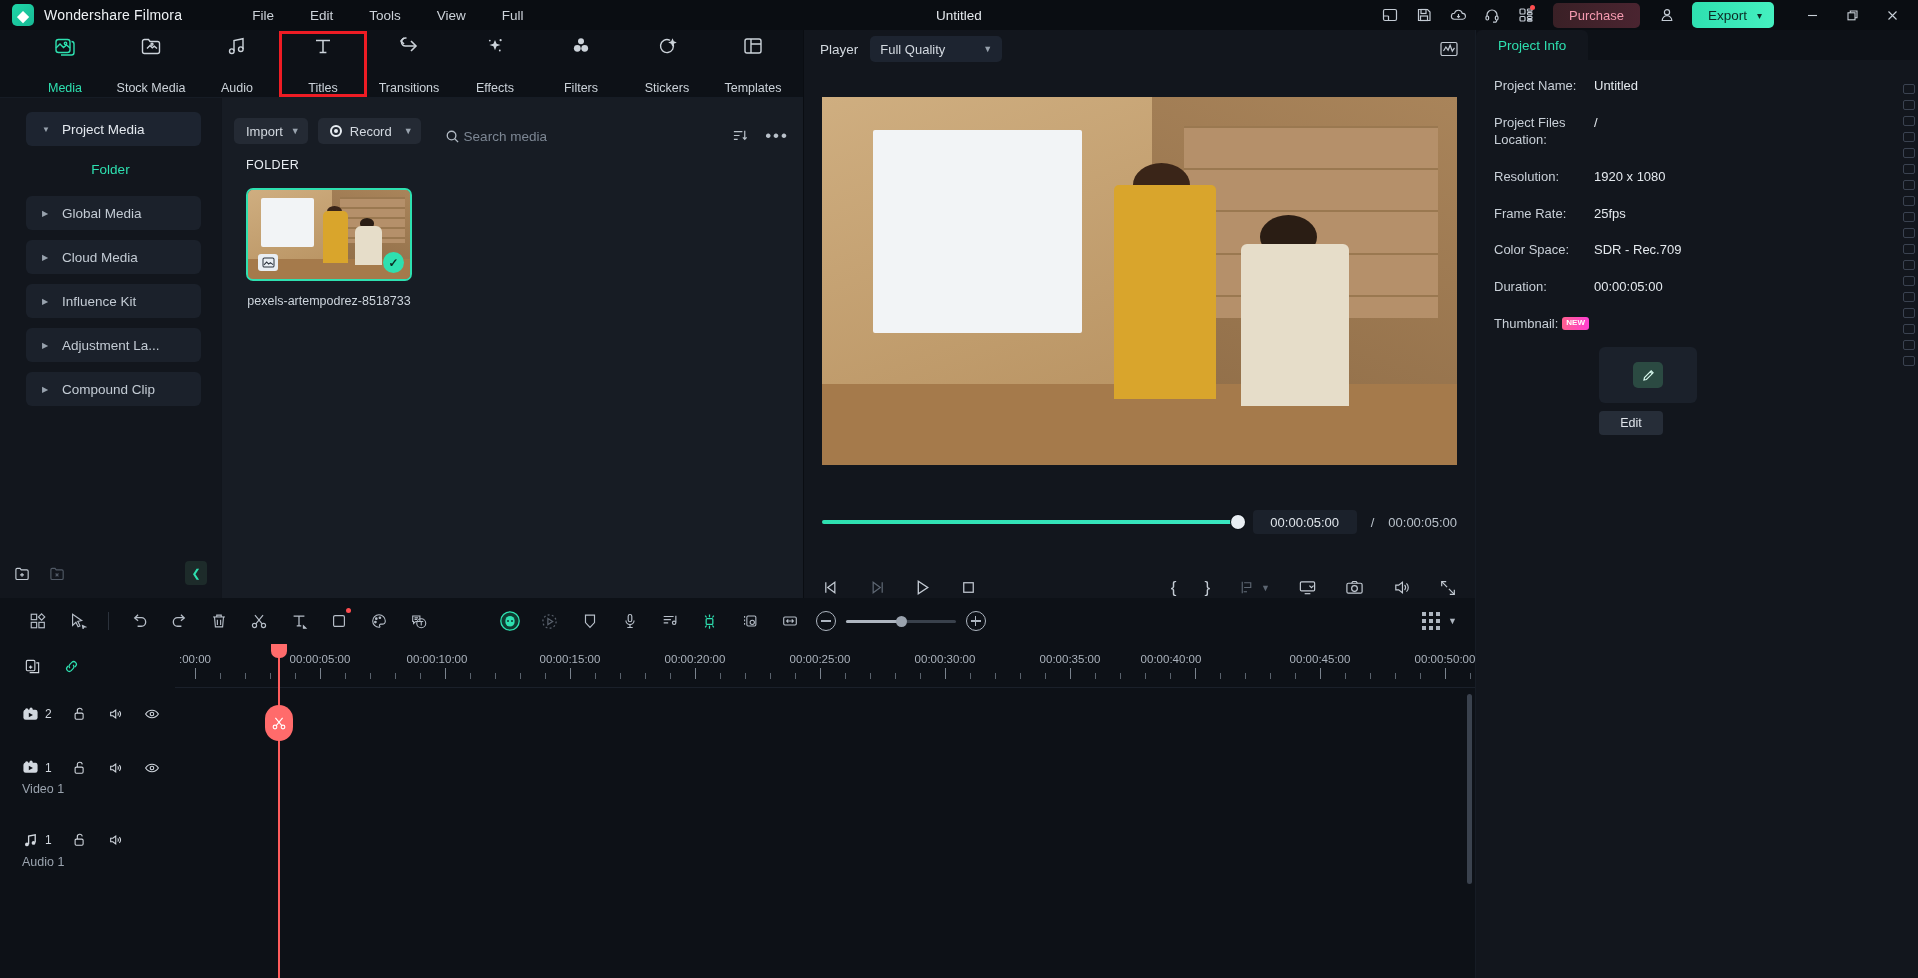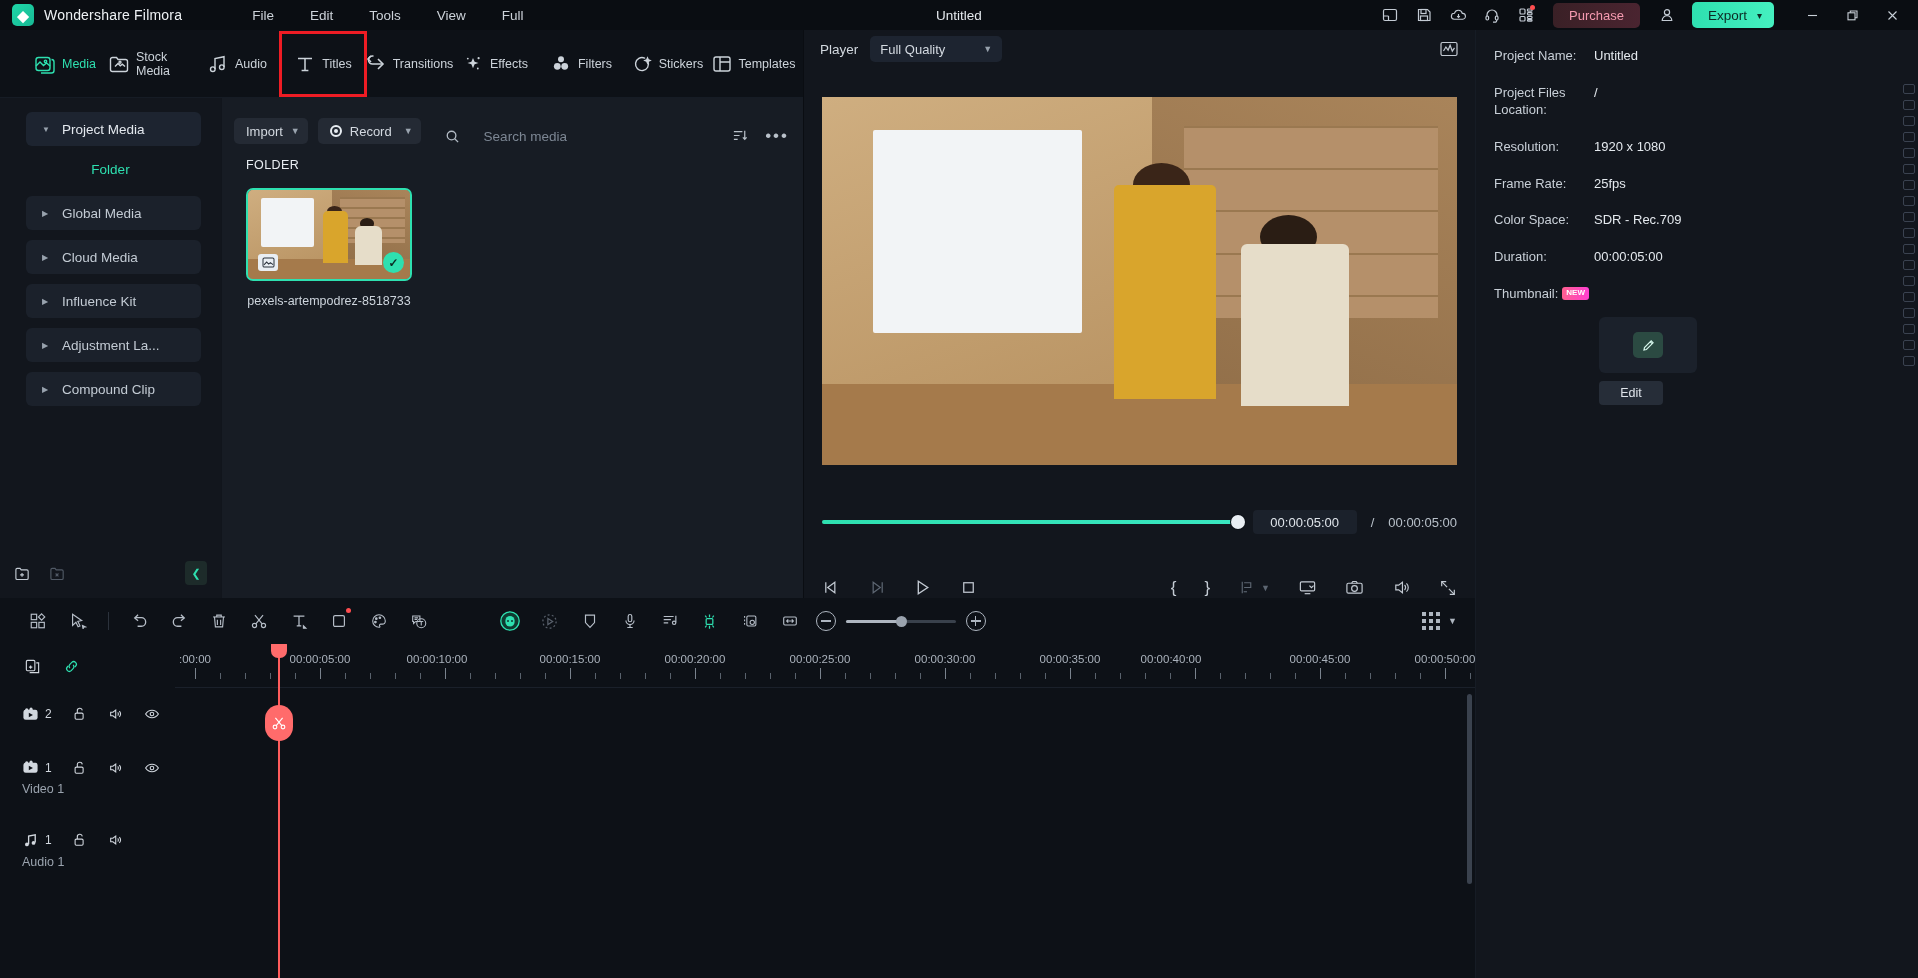--- a/index.html
+++ b/index.html
@@ -47,22 +47,22 @@
   .main { flex: 1 1 auto; display: flex; min-height: 0; }
   .leftcol { width: 1475px; display: flex; flex-direction: column; min-width:0;}
   .toprow { height: 568px; display: flex; flex: 0 0 568px; min-height: 0; }
 
   
   .tabstrip {
     height: 68px; background: #0d1117; display: flex; align-items: center;
     padding-left: 22px; gap: 0px; flex: 0 0 68px; border-bottom: 1px solid #161c25;
     position: relative;
   }
-  .tab { width: 86px; height: 64px; display: flex; flex-direction: row; align-items: center;
-    justify-content: center; gap: 6px; font-size: 12.5px; color: #ccd3da; position: relative; }
+  .tab { width: 86px; height: 64px; display: flex; flex-direction: column; align-items: center;
+    justify-content: center; gap: 22px; font-size: 12.5px; color: #ccd3da; position: relative; }
   .tab .ico { height: 26px; display:flex; align-items:center; justify-content:center; }
   .tab.active { color: #2ee0b0; }
   .tab.highlight { outline: 3px solid #ee1c24; outline-offset: -2px; }
 
   
   .medialayout { flex: 1 1 auto; display: flex; min-height: 0; }
   .medianav { width: 222px; background: #12161d; display: flex; flex-direction: column;
      flex: 0 0 222px; padding-top: 14px; position:relative; border-right:1px solid #11151c;}
   .navitem { height: 34px; margin: 0 20px 10px 26px; border-radius: 6px; background: #1b212b;
      display: flex; align-items: center; padding-left: 16px; gap: 12px; font-size: 13.5px; color: #c3cbd4; }
@@ -74,21 +74,21 @@
   .navfoot .collapse { margin-left: auto; width: 22px; height: 24px; border-radius: 4px; background: #1d2b2a;
      display: flex; align-items: center; justify-content: center; color: #2ee0b0; font-size: 11px; }
 
   .mediapanel { flex: 1 1 auto; background: #171c24; display: flex; flex-direction: column; min-width:0;}
   .mediabar { height: 38px; display: flex; align-items: flex-end; padding: 0 14px 0 12px; gap: 10px; margin-top:8px;}
   .pill { height: 26px; border-radius: 5px; background: #242a34; display: flex; align-items: center;
      padding: 0 8px 0 12px; gap: 8px; font-size: 13px; color: #d3d9e0; }
   .pill .chev { font-size: 9px; color: #9aa4af; }
   .rec-dot { width: 12px; height: 12px; border-radius: 50%; border: 2px solid #e8edf2; position: relative; }
   .rec-dot:after { content:''; position:absolute; inset:2px; border-radius:50%; background:#e8edf2;}
-  .searchwrap { display: flex; align-items: center; gap: 24px; margin-left: 14px; }
+  .searchwrap { display: flex; align-items: center; gap: 4px; margin-left: 14px; }
   .searchwrap input { background: transparent; border: none; outline: none; font-size: 13.5px;
      color: #d3d9e0; font-family: inherit; width: 200px; }
   .searchwrap input::placeholder { color: #7d8794; }
   .mediabar .right { margin-left: auto; display: flex; align-items: center; gap: 16px; color: #b9c1ca; }
 
   .foldertitle { font-size: 12.5px; color: #e8edf2; padding: 14px 0 0 24px; letter-spacing: .4px; }
   .grid { display: flex; gap: 22px; padding: 16px 0 0 24px; }
   .cell { width: 166px; }
   .thumb { width: 166px; height: 93px; border-radius: 7px; background: #1f252f; position: relative; overflow:hidden;}
   .thumb.add { display: flex; align-items: center; justify-content: center; }
@@ -986,20 +986,23 @@
                   <path d="M13.5 13.3L5.5 3.5"></path>
                 </svg>
             </div>
             <div class="vscroll"></div>
           </div>
         </div>
       </div>
     </div>
 
     <div class="rightpanel">
+      <div class="pi-tabs">
+        <div class="pi-tab">Project Info</div>
+      </div>
       <div class="pi-body">
         <div class="pirow">
           <div class="pikey">Project Name:</div>
           <div class="pival">Untitled</div>
         </div>
         <div class="pirow">
           <div class="pikey">Project Files Location:</div>
           <div class="pival">/</div>
         </div>
         <div class="pirow">

